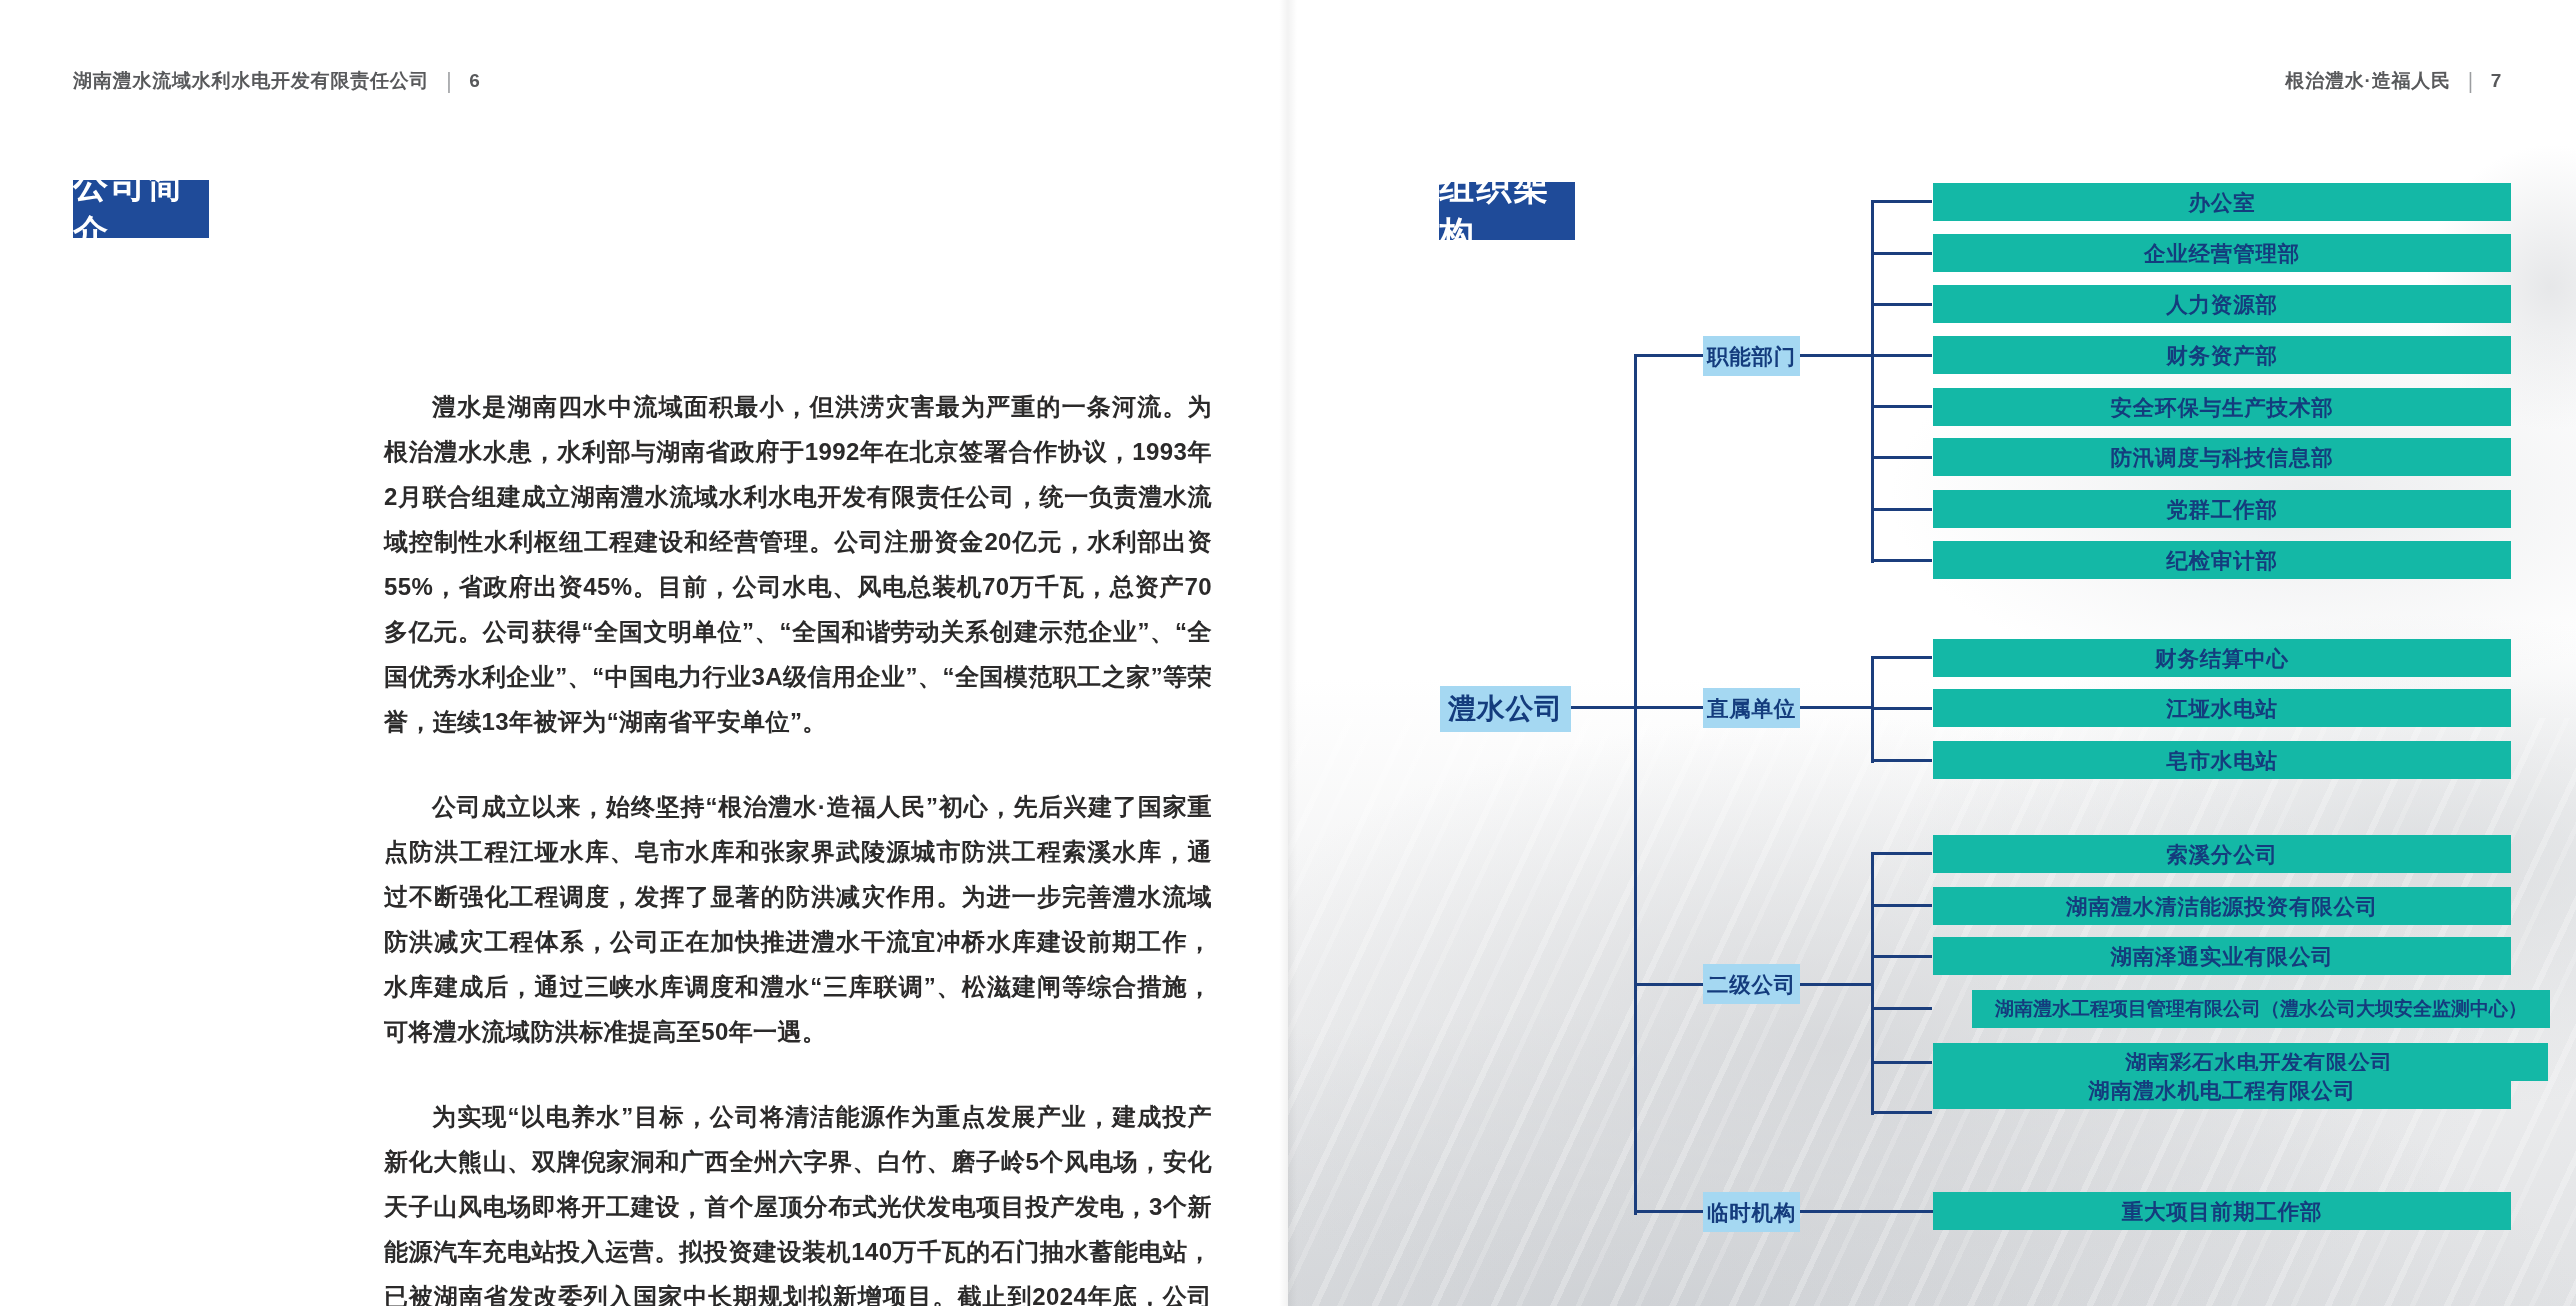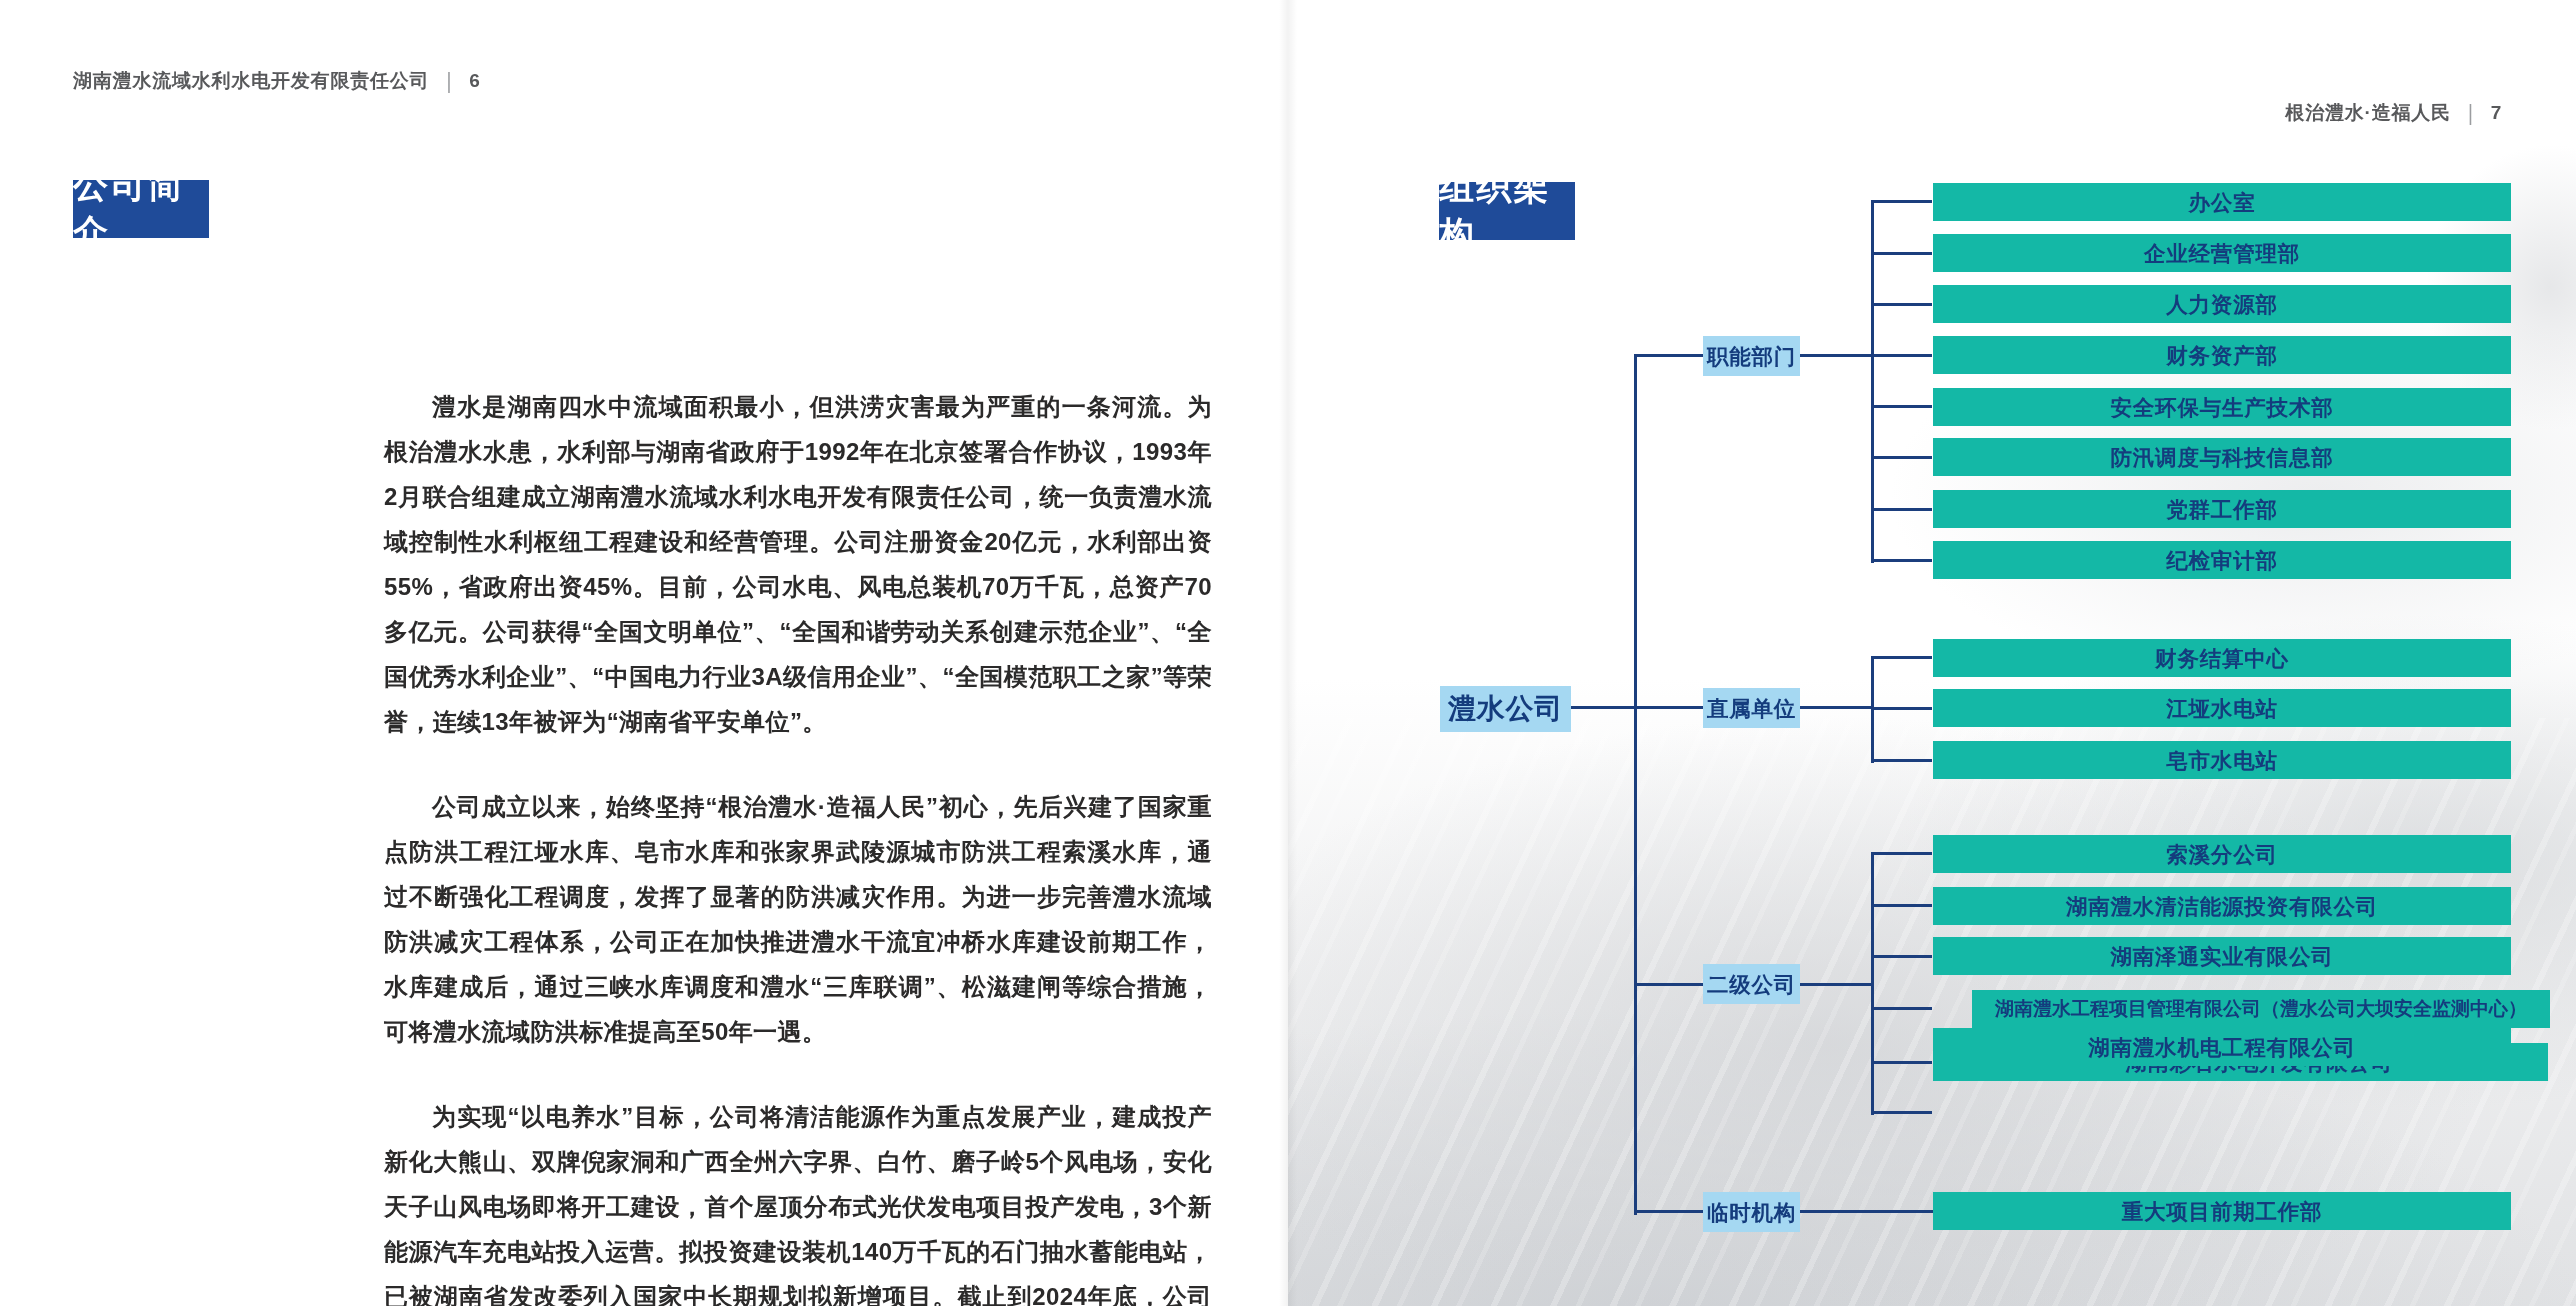--- a/index.html
+++ b/index.html
@@ -20,21 +20,21 @@
     background:repeating-linear-gradient(115deg, rgba(255,255,255,.5) 0 6.1px, transparent 6.1px 23px,
                rgba(255,255,255,.35) 23px 28px, transparent 28px 54px);
     opacity:.5;}
   .gutter{position:absolute;left:1279px;top:0;width:18.4px;height:1306px;z-index:1;
     background:linear-gradient(90deg, transparent, rgba(0,0,0,.05), transparent);}
 
   
   .runhead{position:absolute;top:68px;z-index:3;font-size:19px;font-weight:700;color:#58595b;
     letter-spacing:0.8px;white-space:nowrap;}
   .runhead-left{left:73px;}
-  .runhead-right{right:74px;margin-top:32px;}
+  .runhead-right{right:74px;}
   .hdr-div{display:inline-block;margin:0 17px;color:#9b9da0;font-weight:400;transform:scaleY(1.2);}
 
   
   .section-title{position:absolute;z-index:3;width:136px;height:58px;background:#1f4b99;
     color:#ffffff;font-size:35px;font-weight:700;display:flex;align-items:center;
     justify-content:center;letter-spacing:2.3px;}
   .title-left{left:73px;top:180px;}
   .title-right{left:1439px;top:182px;}
 
   
@@ -137,18 +137,18 @@
 
   <div class="bar" style="top:639px;">财务结算中心</div>
   <div class="bar" style="top:689px;">江垭水电站</div>
   <div class="bar" style="top:741px;">皂市水电站</div>
 
   <div class="bar" style="top:835px;">索溪分公司</div>
   <div class="bar" style="top:887px;">湖南澧水清洁能源投资有限公司</div>
   <div class="bar" style="top:937px;">湖南泽通实业有限公司</div>
   <div class="bar bar-sm" style="top:990px;margin-left:39px;">湖南澧水工程项目管理有限公司（澧水公司大坝安全监测中心）</div>
   <div class="bar" style="top:1043px;padding-left:37px;">湖南彩石水电开发有限公司</div>
-  <div class="bar" style="top:1028px;">湖南澧水机电工程有限公司</div>
+  <div class="bar" style="top:1071px;">湖南澧水机电工程有限公司</div>
 
   <div class="bar" style="top:1192px;">重大项目前期工作部</div>
 
 </div>
 
 
 </body></html>

